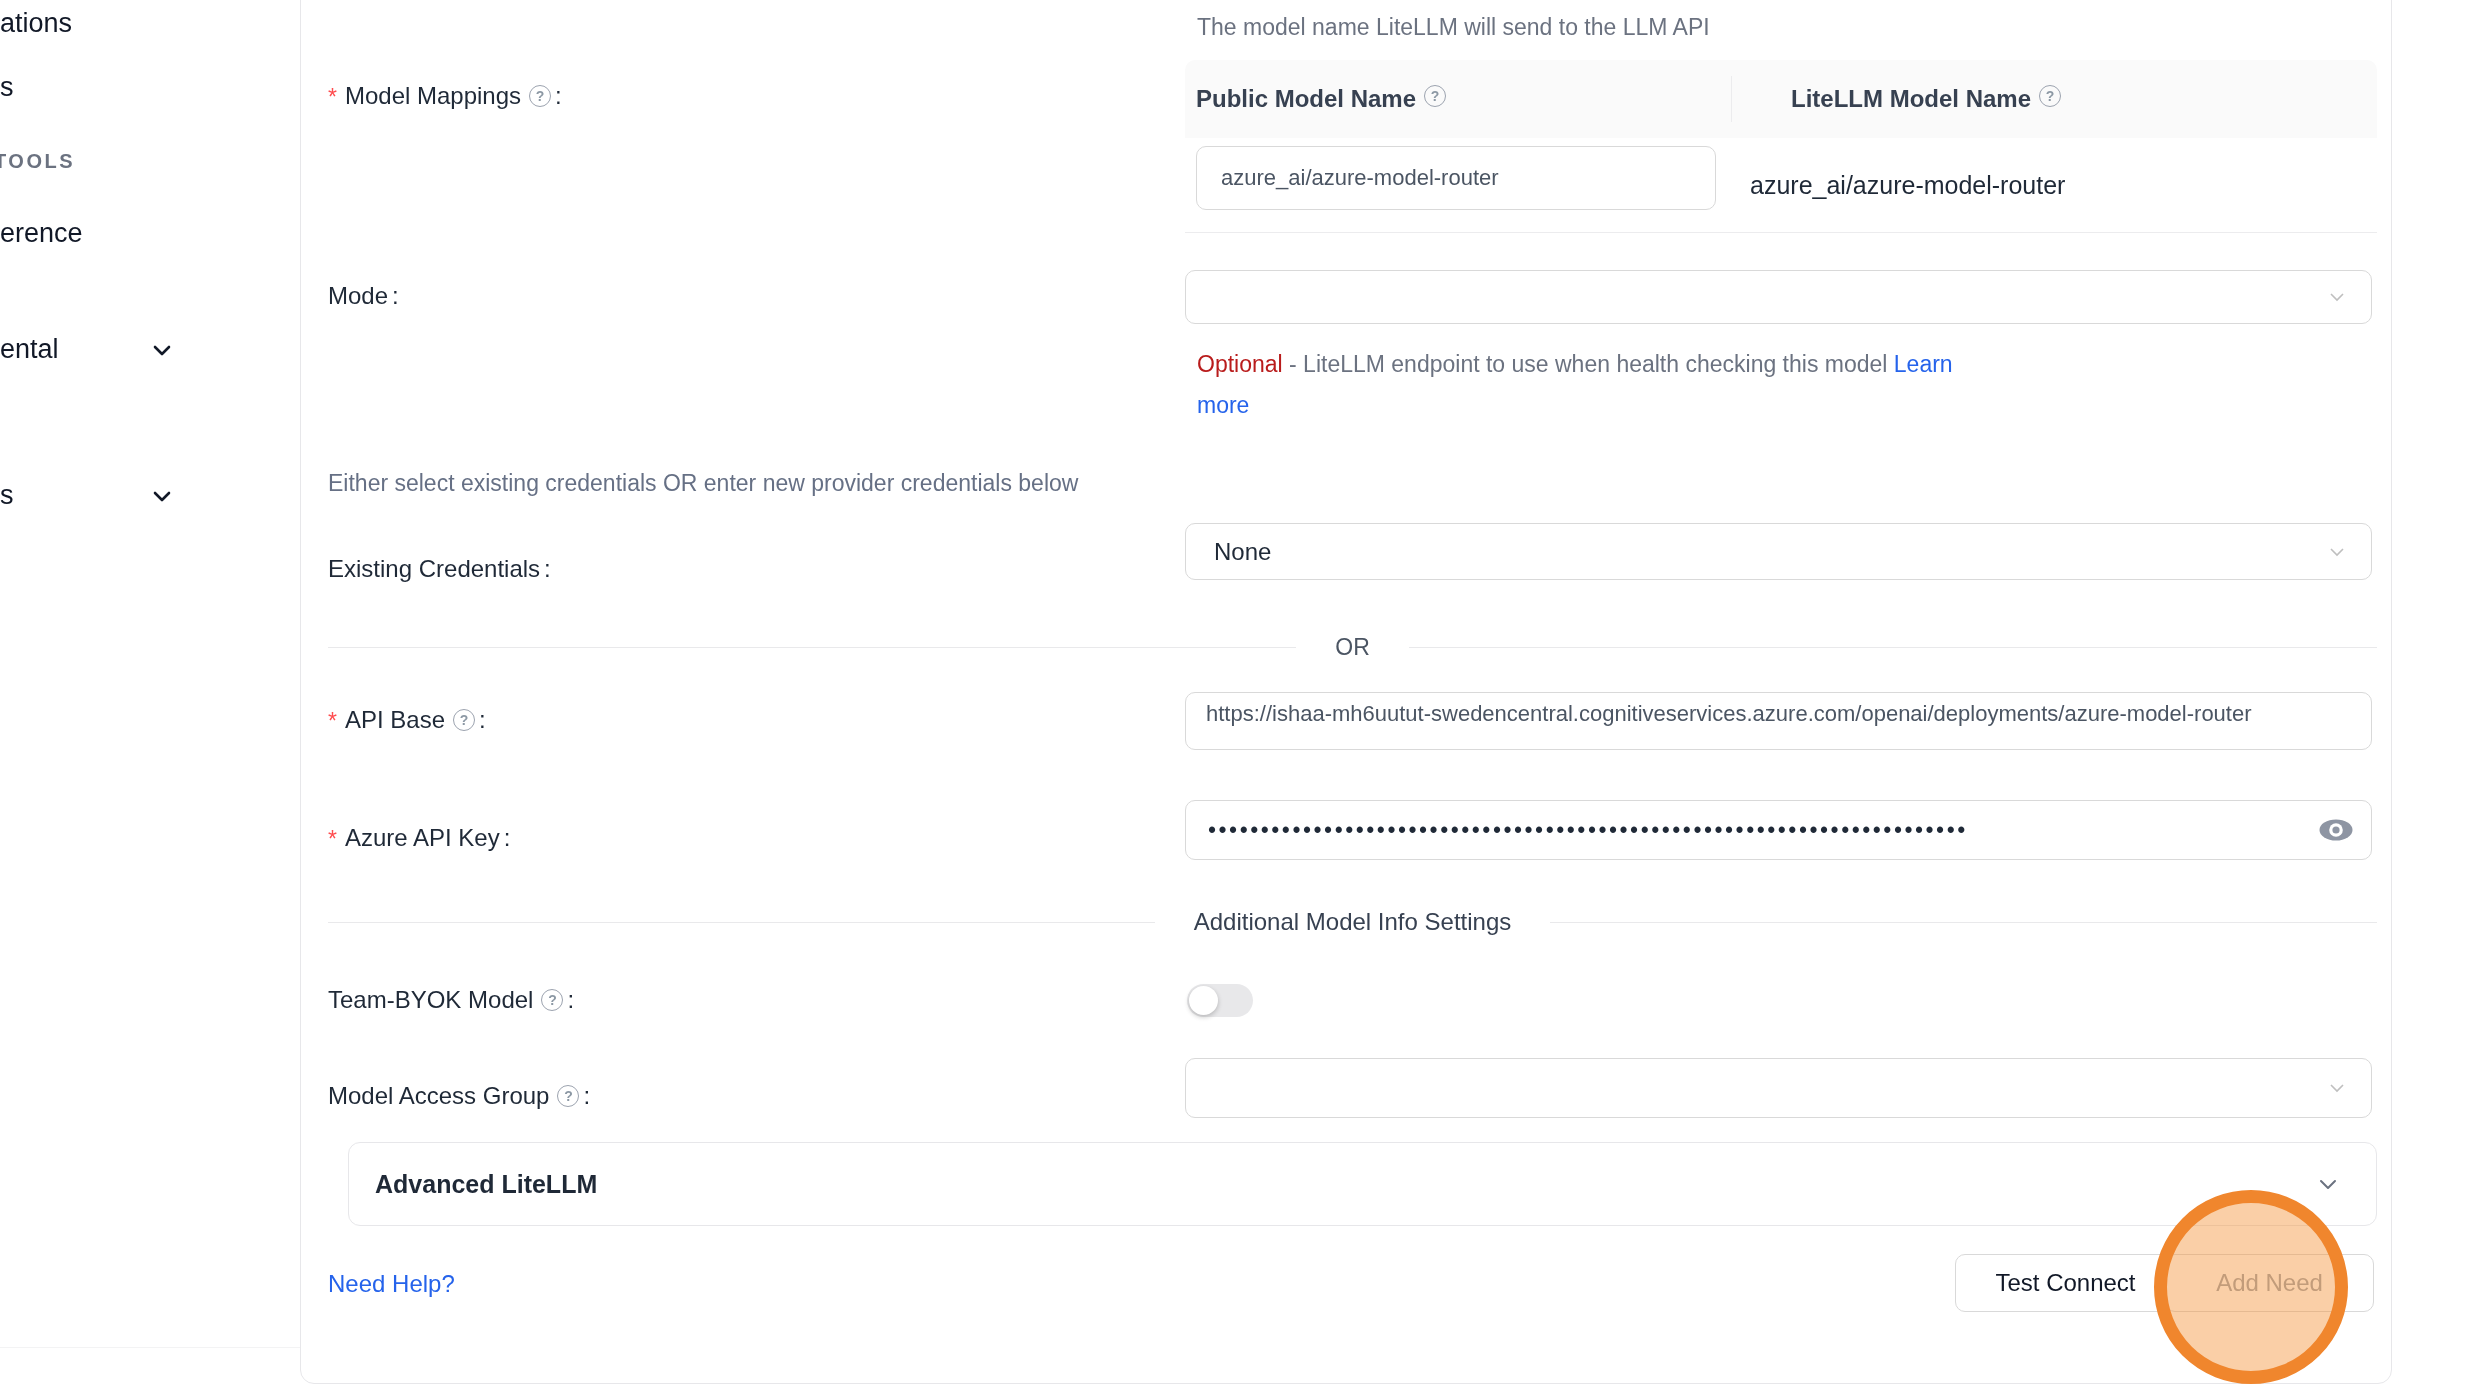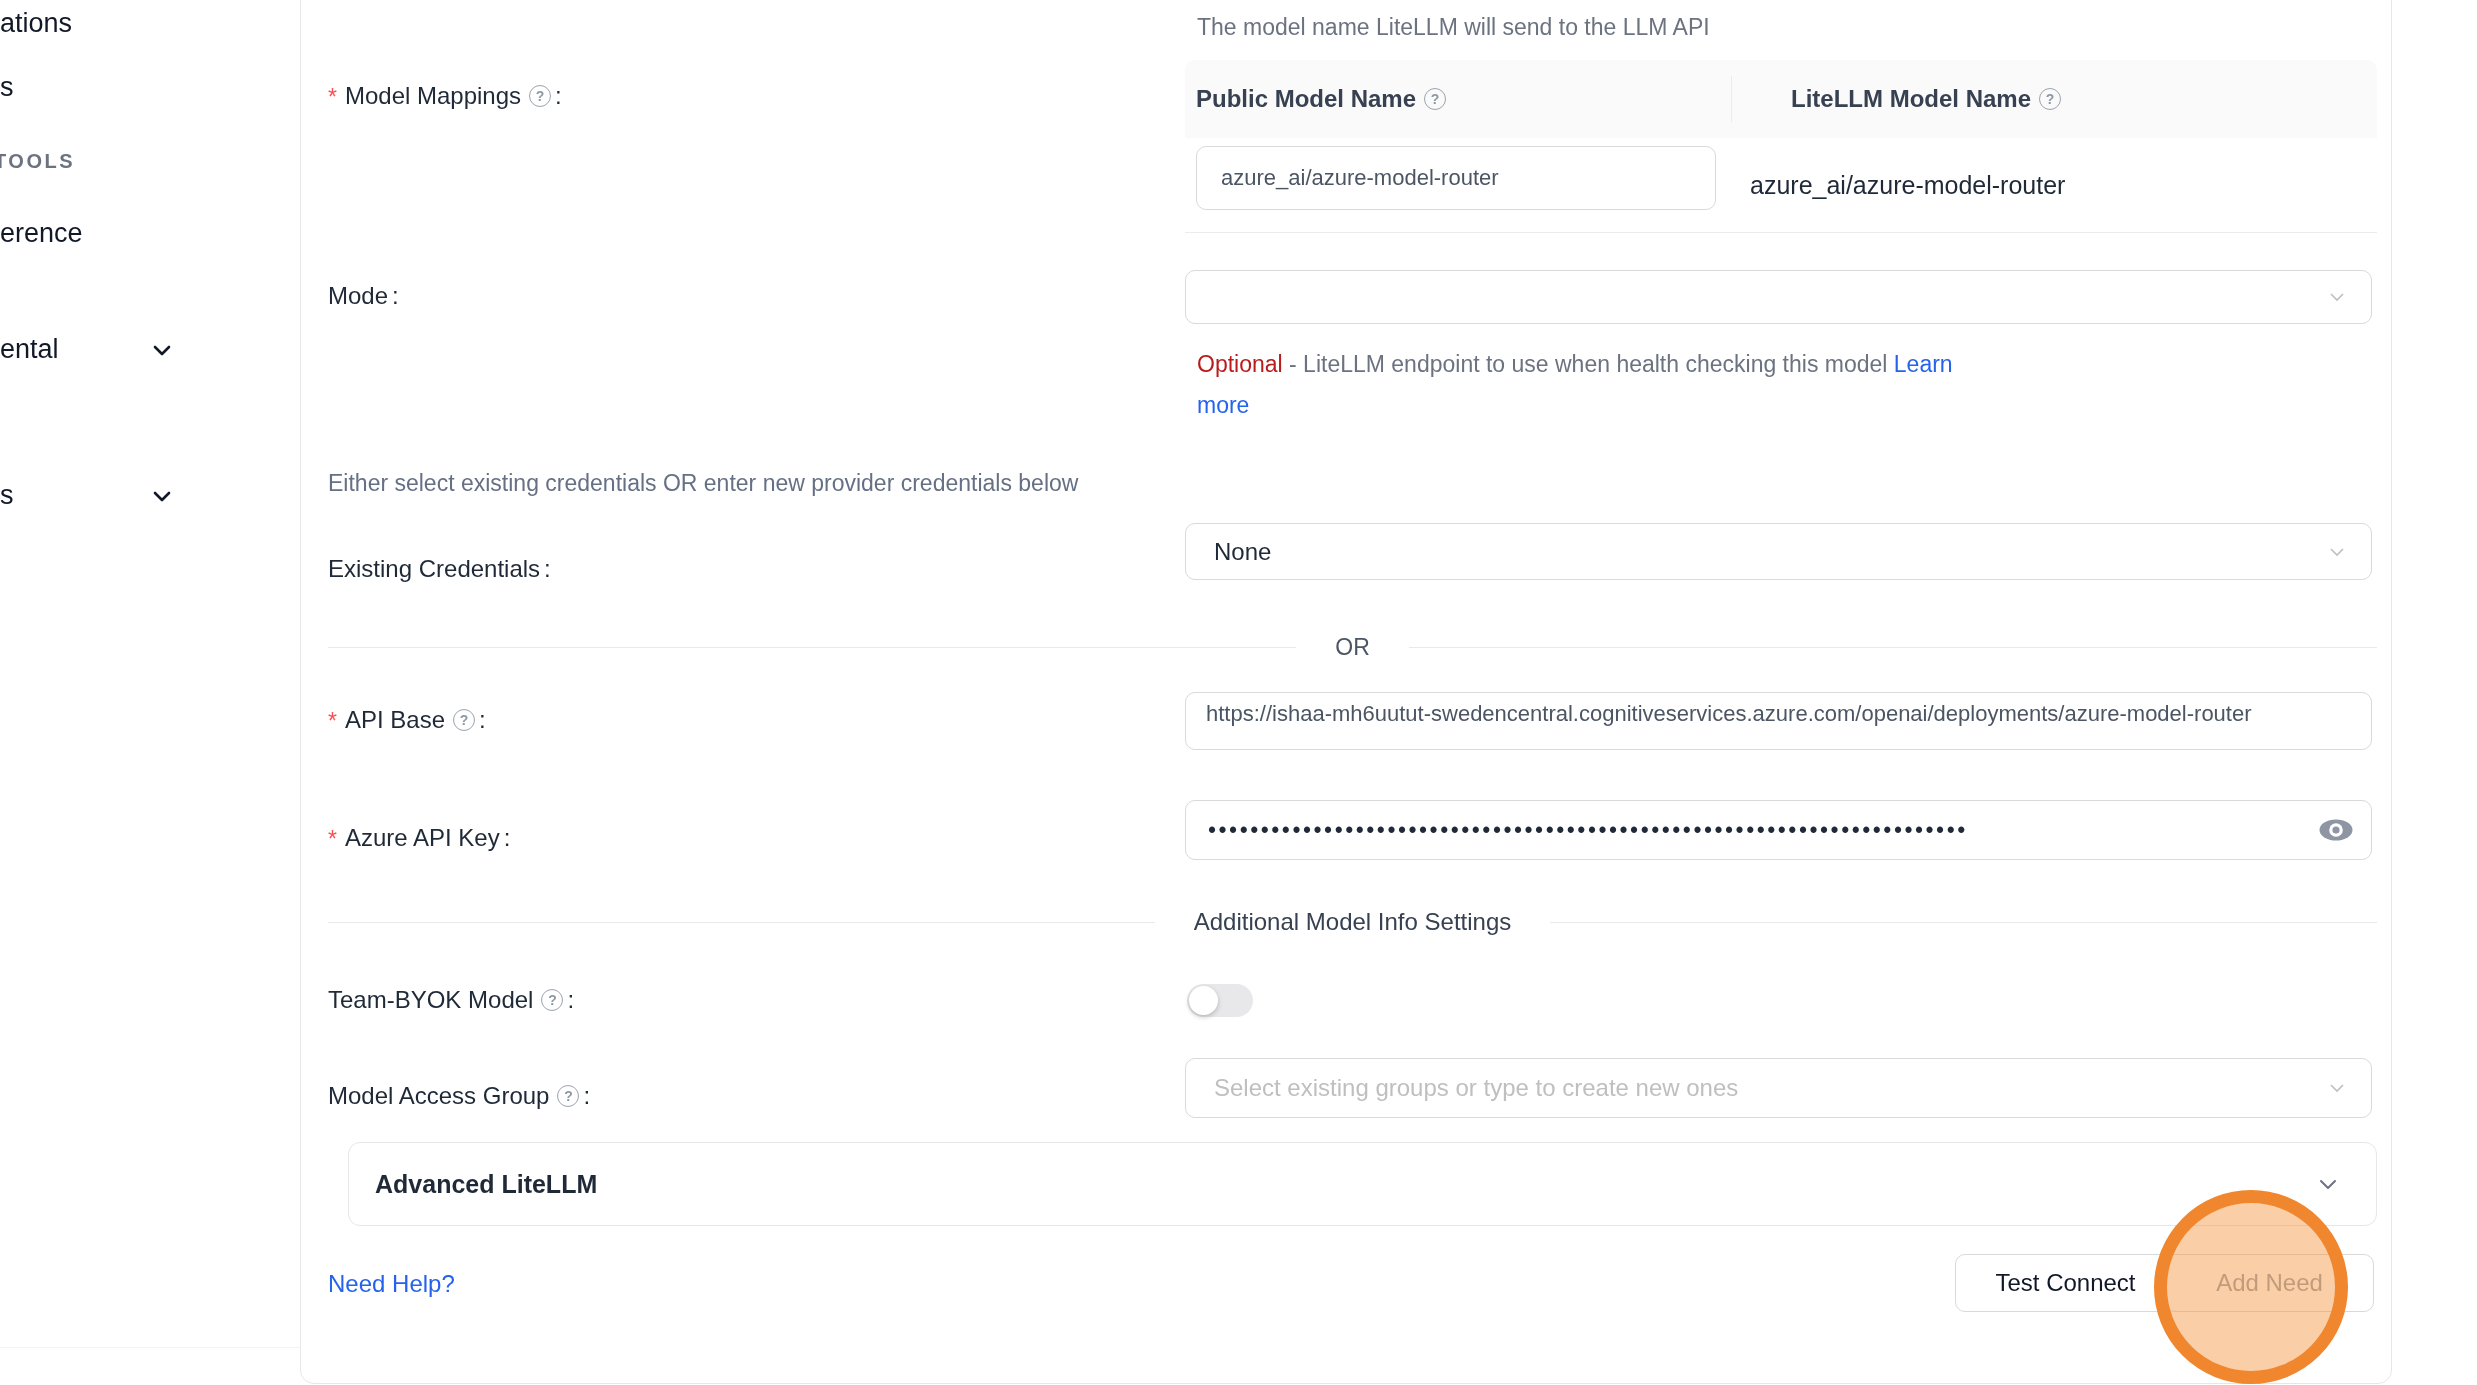--- a/index.html
+++ b/index.html
@@ -39,21 +39,21 @@
   .divider { display:flex; align-items:center; z-index:2;gap:11px; }
   .divider .line { flex:1; height:1px; background:#e9e9eb; }
   .divider .div-text { padding:0 28px; white-space:nowrap; }
   .or-text { font-size:23px; color:#4b5563; }
   .section-text { font-size:24px; color:#374151; }
 
   
   .map-table { left:1185px; top:60px; width:1192px; z-index:2; }
   .map-head { position:relative; height:78px; background:#fafafa; border-radius:10px 10px 0 0;
               display:flex; align-items:center; }
-  .map-head .hcell { display:flex; align-items:center; font-size:24px; font-weight:600; color:#374151; }
+  .map-head .hcell { display:flex; font-size:24px; font-weight:600; color:#374151; }
   .hcell.c1 { padding-left:11px; width:546px; }
   .hcell.c2 { padding-left:17px;margin-left:43px; }
   .head-div { position:absolute; left:546px; top:16px; width:1px; height:46px; background:#ececee; }
   .map-row { position:relative; height:95px; border-bottom:1px solid #ececee; }
   .map-row input { position:absolute; left:11px; top:8px; width:520px; height:64px;
                    font-size:22px; color:#4b5563; padding:0 24px; }
   .map-static { position:absolute; left:565px; top:50%; transform:translateY(-50%);
                 font-size:25px; color:#1f2937; }
 
   
@@ -212,21 +212,20 @@
 <div class="abs toggle" role="switch" aria-checked="false">
   <div class="knob"></div>
 </div>
 
 <div class="abs label-row" style="left:328px;top:1082px">
   <span>Model Access Group</span>
   <span class="qicon">?</span>
   <span class="colon">:</span>
 </div>
 <div class="abs control" style="left:1185px;top:1058px;width:1187px;height:60px">
-  <span class="sel-placeholder">Select existing groups or type to create new ones</span>
   <svg class="sel-arrow" width="20" height="20" viewBox="0 0 20 20">
       <path d="M4 7l6 6 6-6" fill="none" stroke="#bfbfbf" stroke-width="1.6"></path>
     </svg>
 </div>
 
 <div class="abs adv-panel">
   <span class="adv-title">Advanced LiteLLM</span>
   <svg width="24" height="24" viewBox="0 0 24 24">
       <path d="M5 9l7 7 7-7" fill="none" stroke="#6b7280" stroke-width="2" stroke-linecap="round" stroke-linejoin="round"></path>
     </svg>

